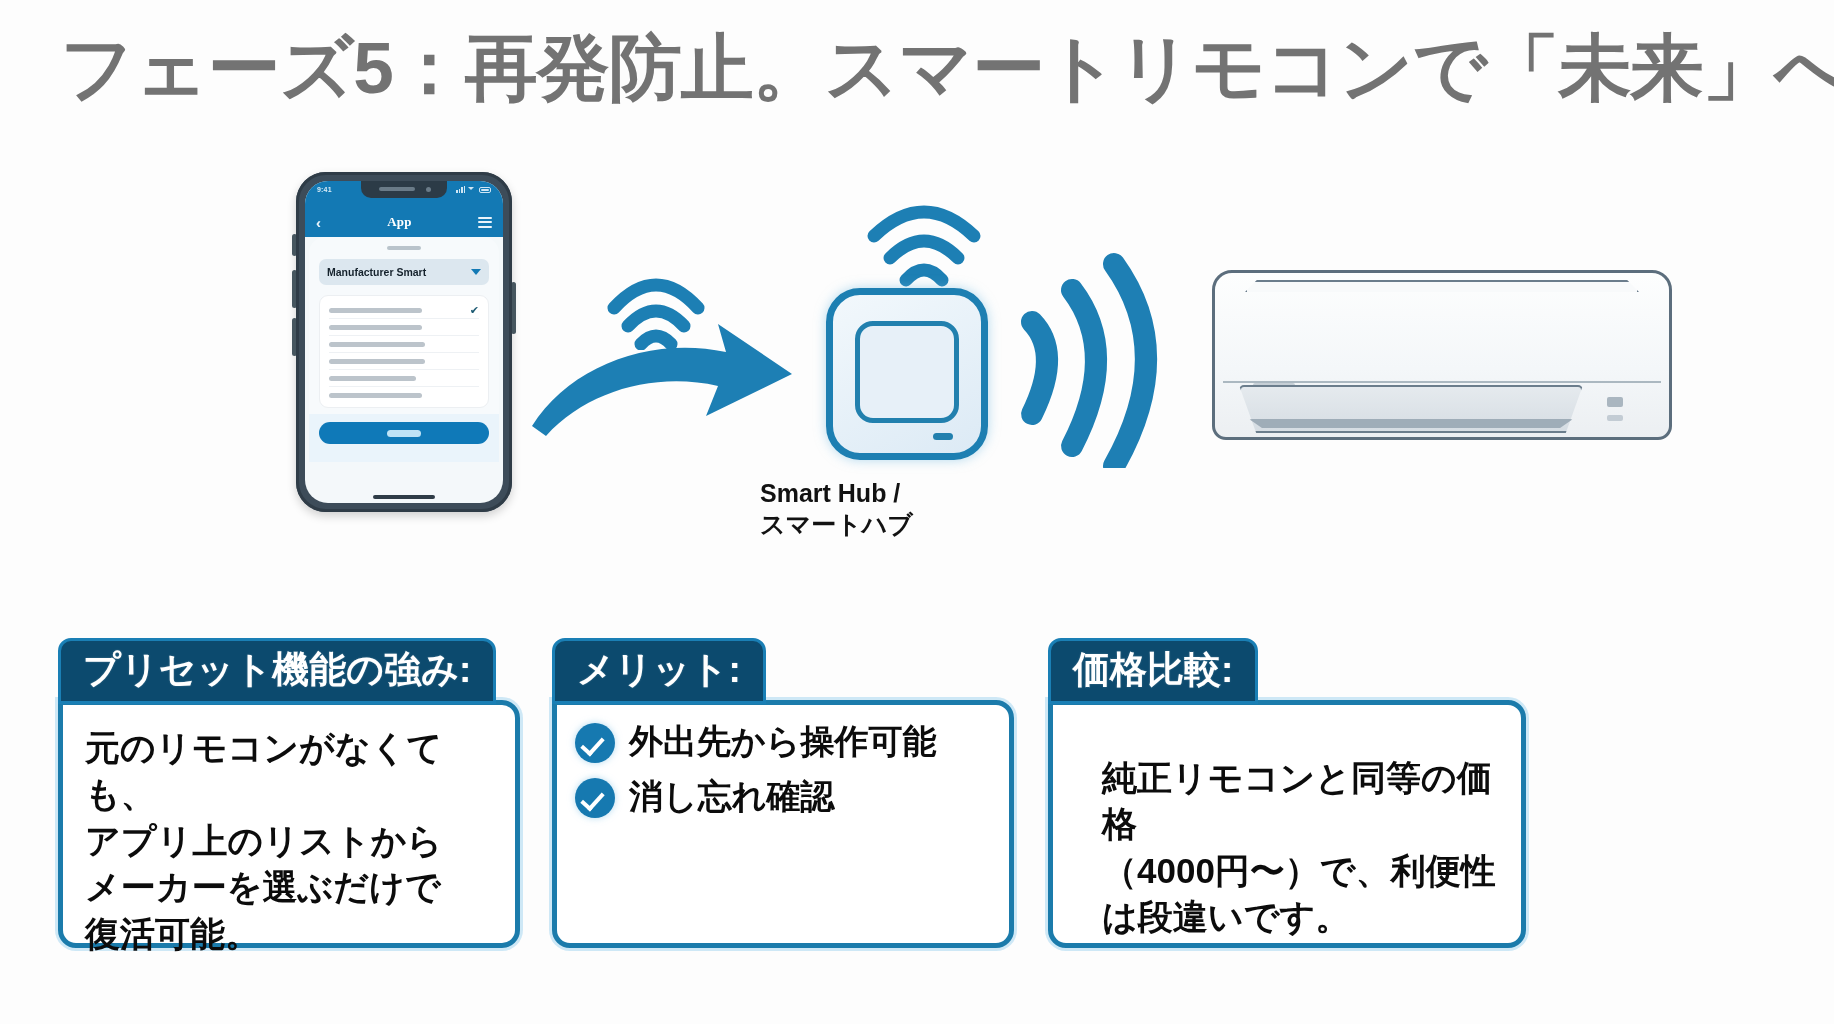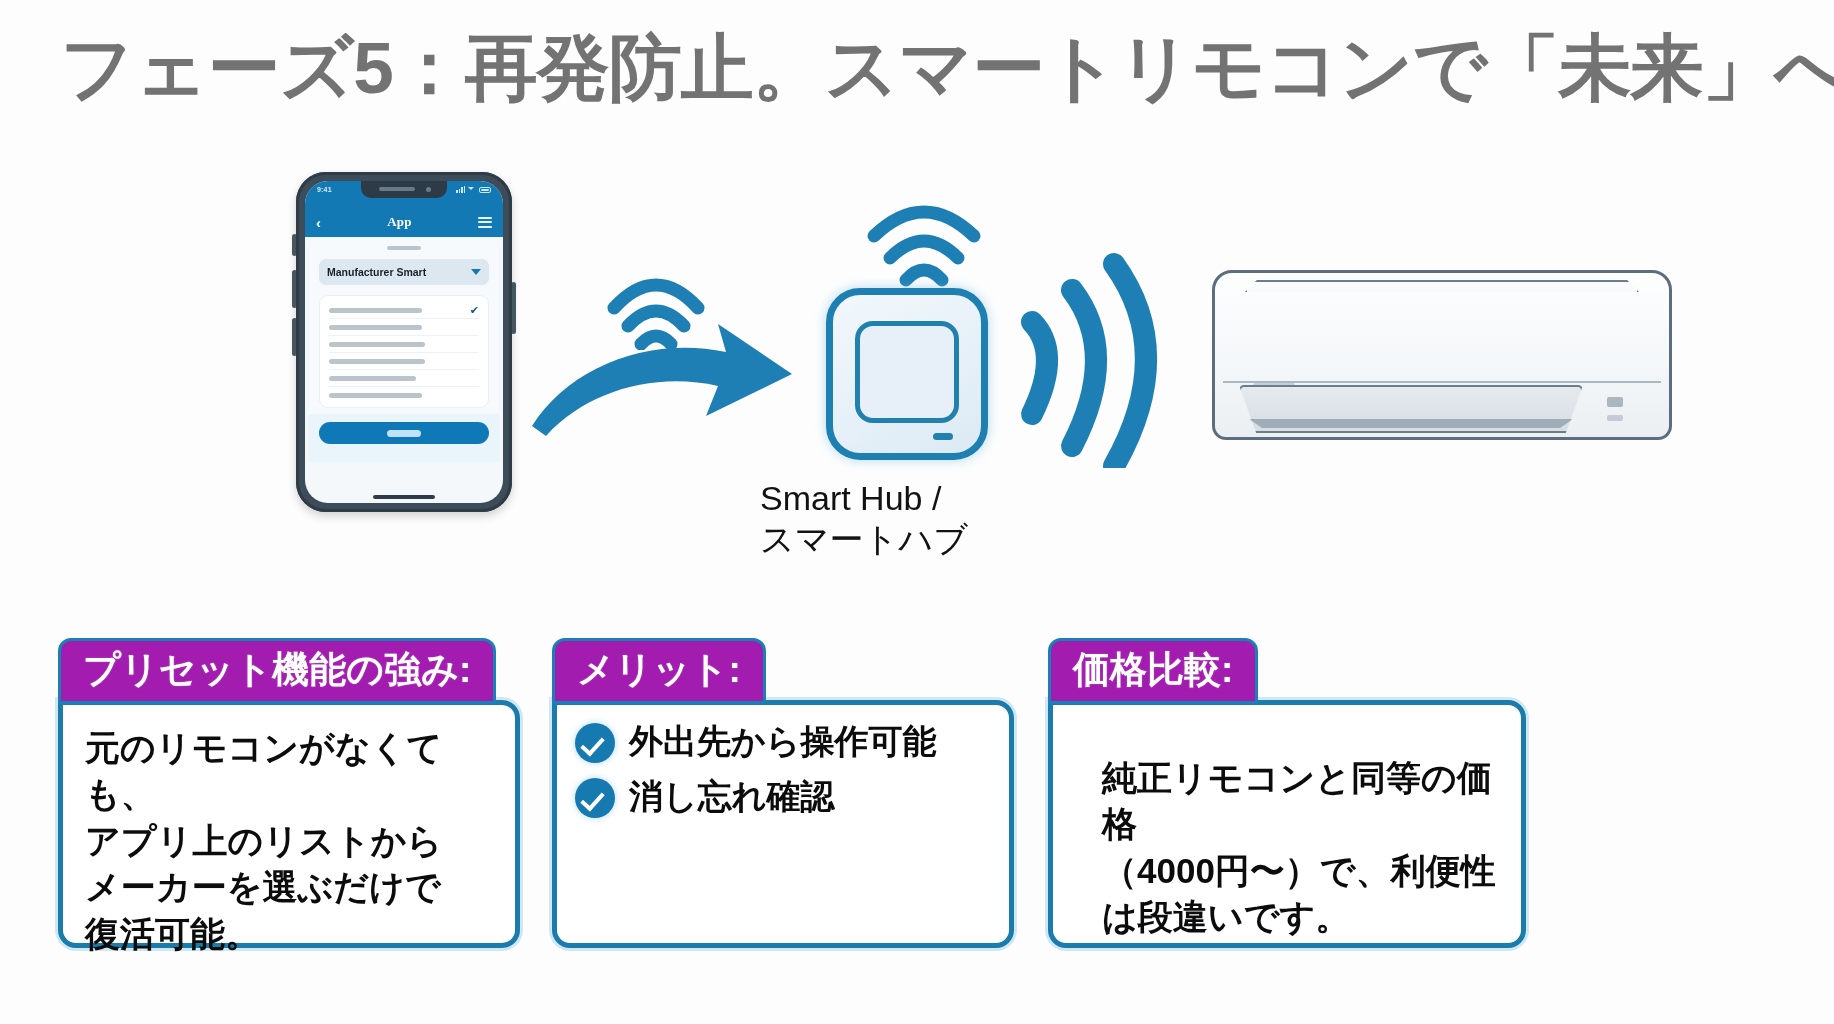--- a/index.html
+++ b/index.html
@@ -124,21 +124,21 @@
   .hub-panel {
     position:absolute; left: 22px; top: 26px; right: 22px; bottom: 30px;
     background: #e7f0f8; border: 5px solid #2280ae; border-radius: 18px;
   }
   .hub-led {
     position:absolute; right: 28px; bottom: 13px; width: 20px; height: 7px;
     background: #2280ae; border-radius: 4px;
   }
   .hub-label {
     position: absolute; left: 760px; top: 478px; width: 330px;
-    text-align: left; font-size: 34px; font-weight: 400; color: #121212;
+    text-align: left; font-size: 25px; font-weight: 700; color: #121212;
     line-height: 1.22;
   }
 
   
   .ir-waves { position:absolute; left: 1010px; top: 238px; width: 180px; height: 230px; }
 
   
   .ac { position: absolute; left: 1212px; top: 270px; width: 460px; height: 170px; }
   .ac-body {
     position:absolute; inset:0;
@@ -168,21 +168,21 @@
     clip-path: polygon(0 0, 100% 0, 96% 100%, 4% 100%);
   }
   .ac-divider { position:absolute; left: 8px; right: 8px; bottom: 54px; height: 2px; background: #8496a3; opacity:.65; }
   .ac-disp1 { position:absolute; right: 46px; bottom: 30px; width: 16px; height: 10px; background:#aab6c0; border-radius:2px;}
   .ac-disp2 { position:absolute; right: 46px; bottom: 16px; width: 16px; height: 6px;  background:#c3ccd4; border-radius:2px;}
 
   
   .card { position: absolute; }
   .card-tab {
     display: inline-block;
-    background: #a21caf; color: #ffffff;
+    background: #0c4a6e; color: #ffffff;
     font-size: 37px; font-weight: 700;
     padding: 7px 22px 9px 22px;
     border-radius: 13px 13px 0 0;
     border: 3px solid #1a7fb5;
     position: relative; z-index: 3;
     line-height: 1.18; white-space: nowrap;
     text-shadow: 0 0 2px rgba(255,255,255,.25);
   }
   .card-box {
     background: #ffffff;

